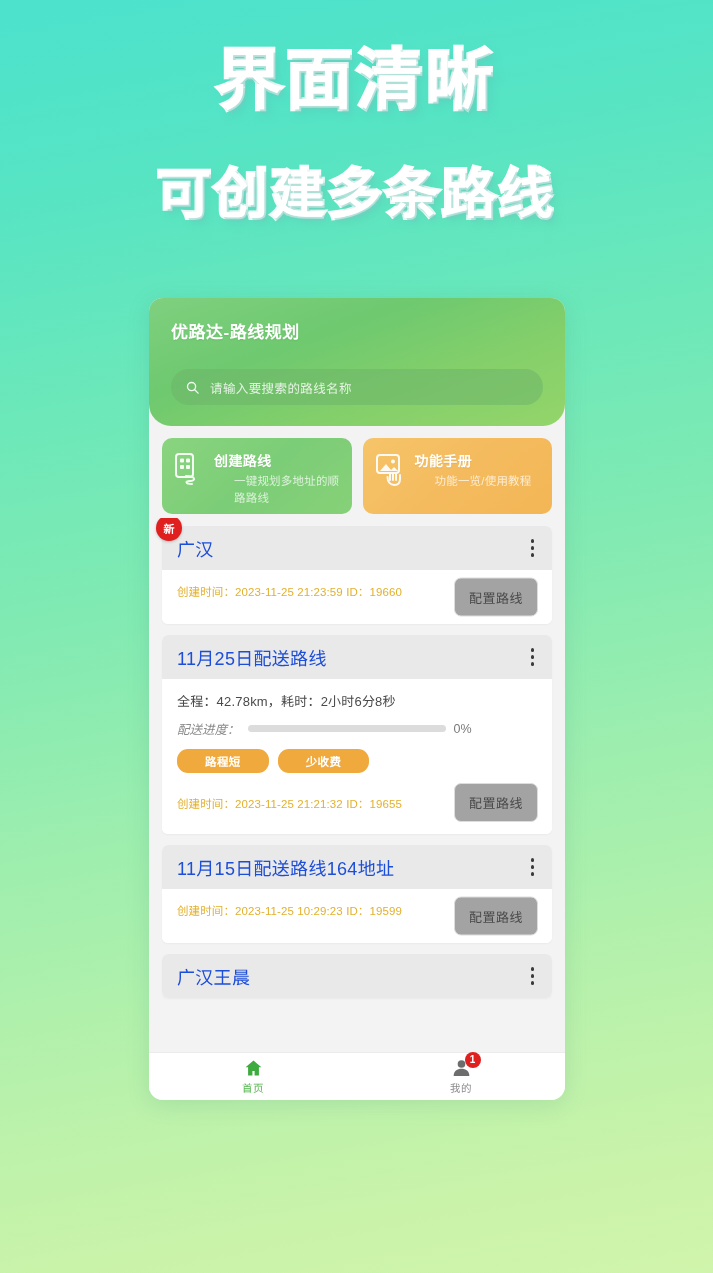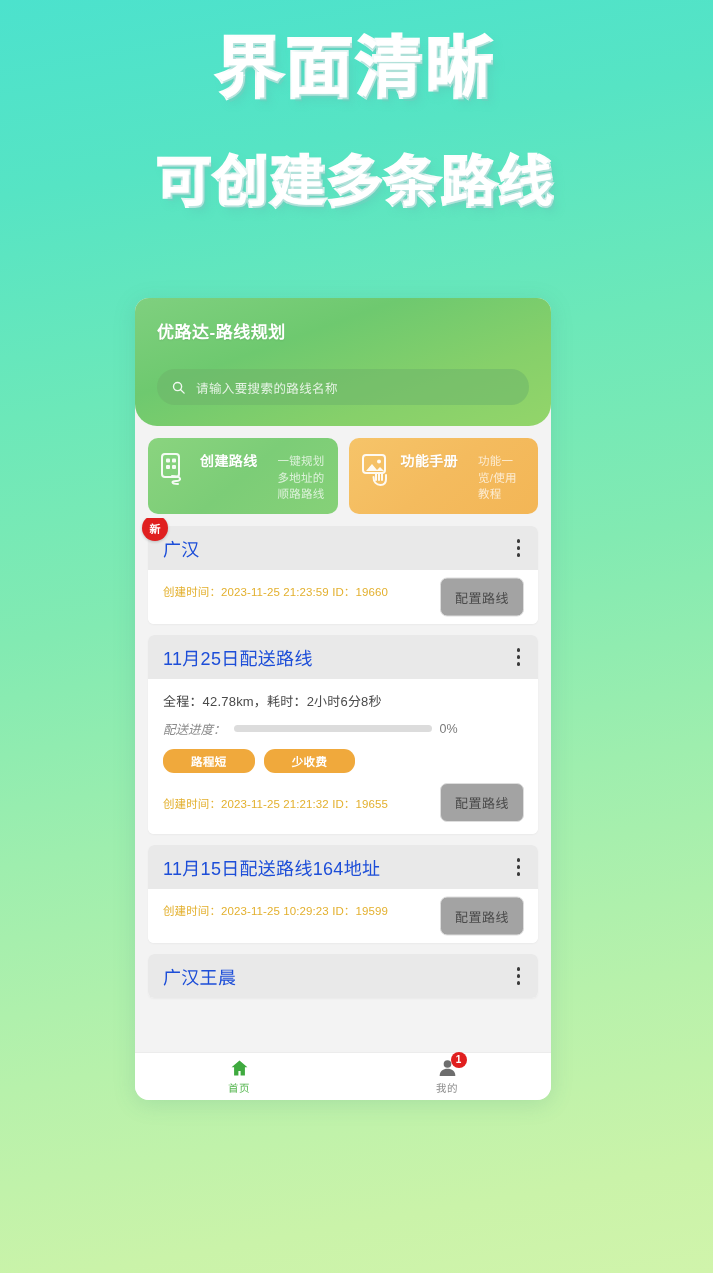--- a/index.html
+++ b/index.html
@@ -17,21 +17,21 @@
       #82eab2 46%,
       #9eeeae 62%,
       #b7f1ab 78%,
       #caf3a9 92%,
       #d0f4ab 100%);
     position:relative;
   }
 
   
   .headline-wrap{
-    position:absolute; top:36px; left:0; right:0;
+    position:absolute; top:48px; left:0; right:0;
     text-align:center;
     user-select:none;
   }
   .headline{
     font-family:"DejaVu Sans","Liberation Sans",sans-serif;
     color:#ffffff;
     font-weight:bold;
     letter-spacing:4px;
     line-height:1;
     text-shadow:
@@ -40,21 +40,21 @@
       5px 6px 8px rgba(90,190,175,.35);
     -webkit-text-stroke:4px #ffffff;
     paint-order:stroke fill;
   }
   .headline-1{ font-size:66px; }
   .headline-2{ font-size:54px; margin-top:54px; letter-spacing:3px; }
 
   
   .phone{
     position:absolute;
-    left:135px; top:298px;
+    left:149px; top:298px;
     width:416px; height:802px;
     border-radius:14px;
     overflow:hidden;
     background:#f3f3f3;
     box-shadow:0 4px 22px rgba(60,140,120,.18);
     display:flex; flex-direction:column;
   }
 
   
   .app-header{
@@ -107,21 +107,21 @@
     overflow:hidden;
     cursor:pointer;
   }
   .action-card.green{
     background:linear-gradient(140deg,#8ad47f 0%,#7ccd77 50%,#86d178 100%);
   }
   .action-card.orange{
     background:linear-gradient(140deg,#f6c469 0%,#f4bb5e 50%,#f3b656 100%);
   }
   .action-icon{ flex:none; opacity:.92; margin-top:2px; }
-  .action-text{ display:flex; min-width:0; }
+  .action-text{ display:flex; flex-direction:column; min-width:0; }
   .action-title{
     color:#ffffff;
     font-size:14px;
     font-weight:bold;
     letter-spacing:.4px;
     text-shadow:0 1px 1px rgba(0,0,0,.07);
     white-space:nowrap;
   }
   .action-sub{
     color:rgba(255,255,255,.72);

